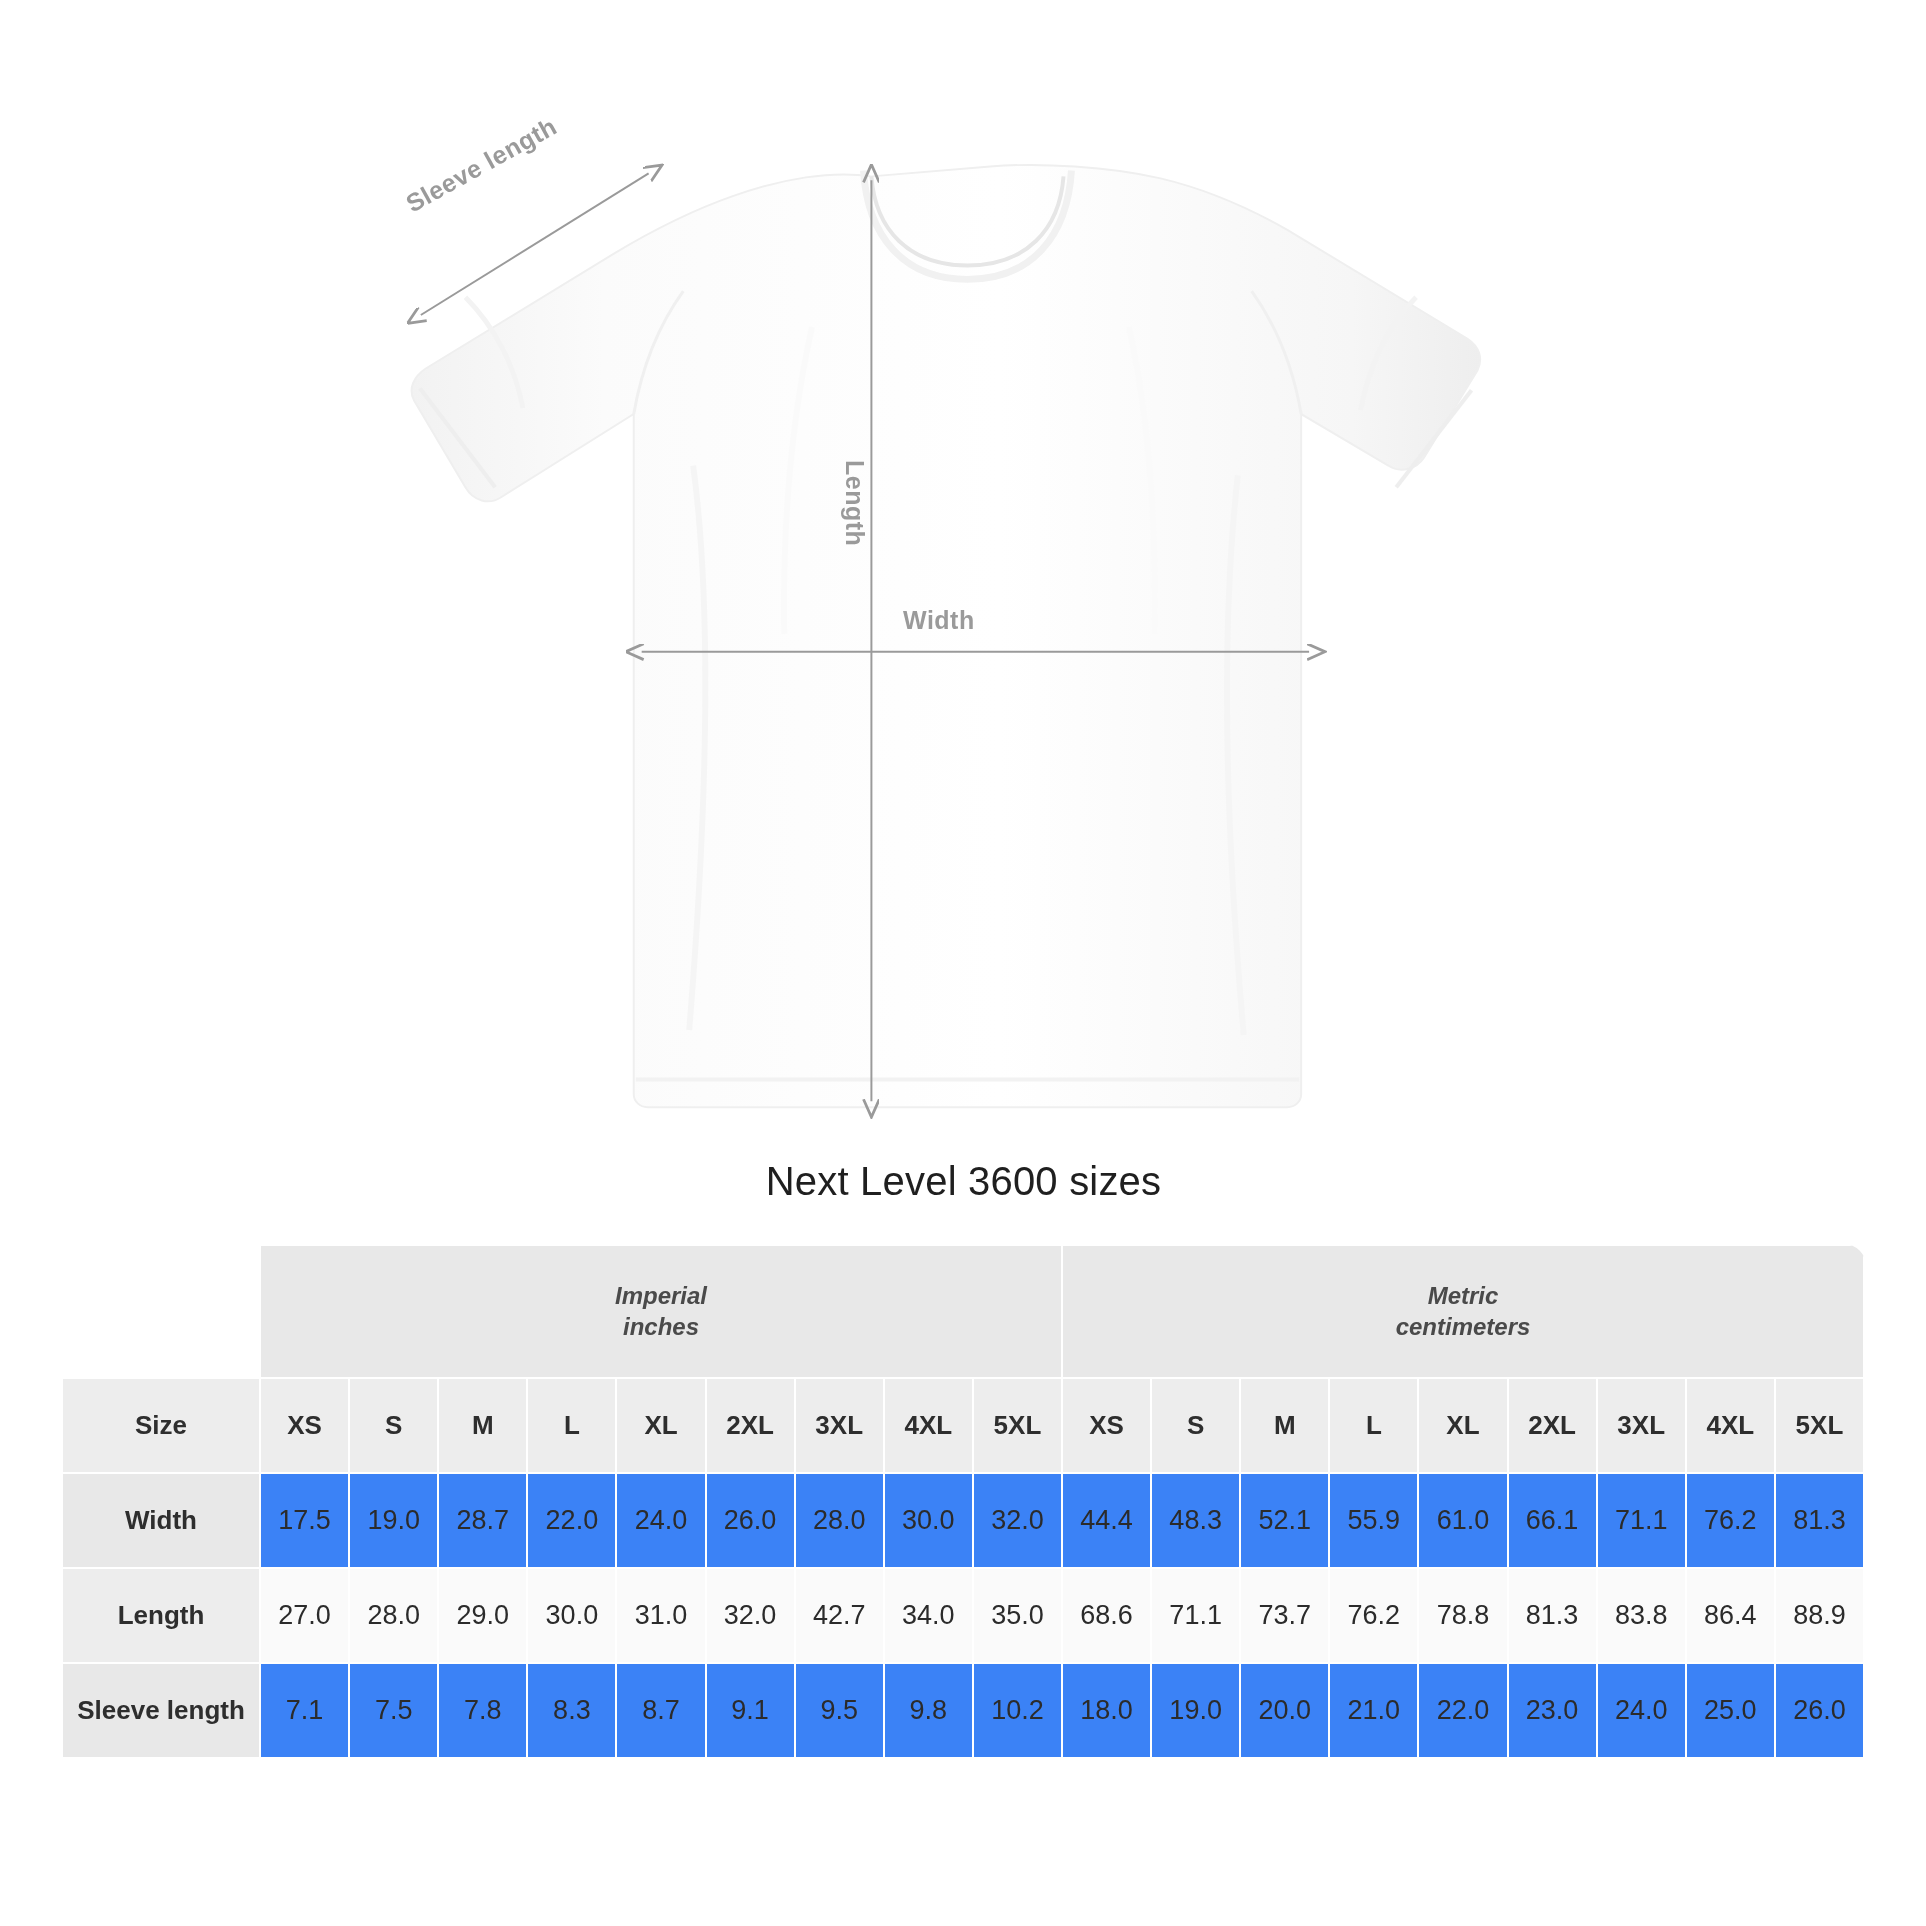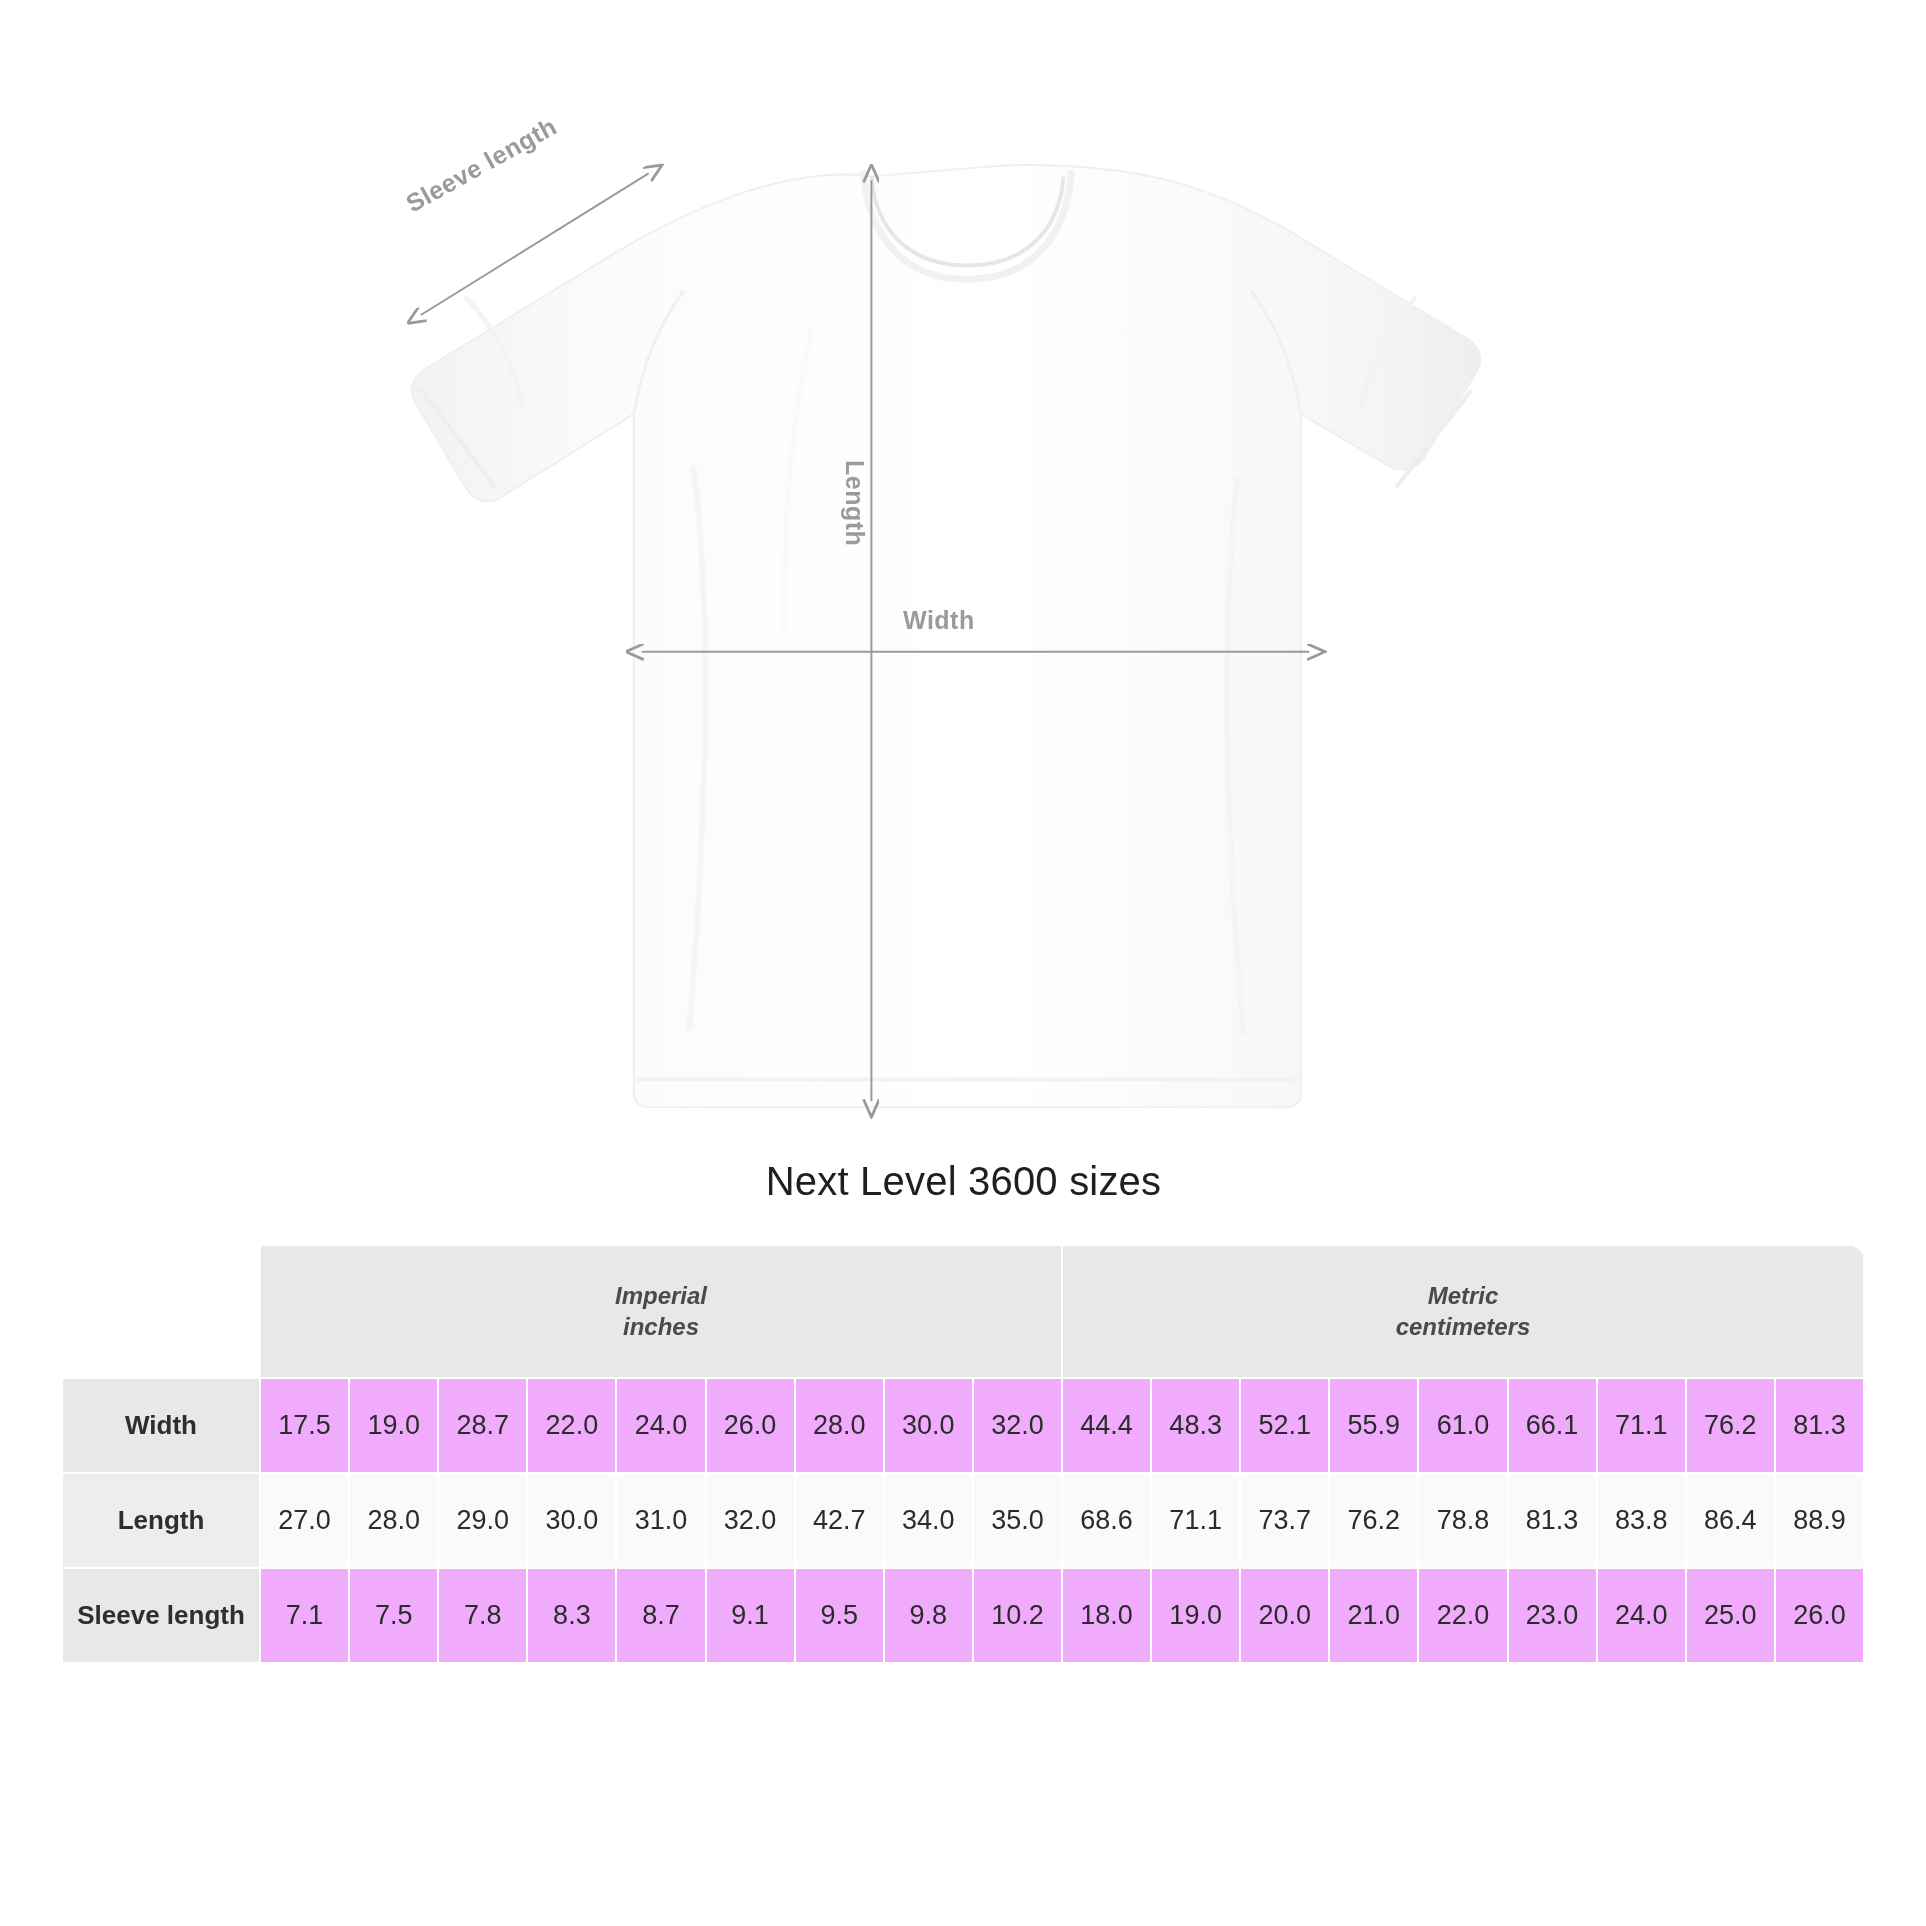--- a/index.html
+++ b/index.html
@@ -124,21 +124,21 @@
     color: #333333;
   }
   .row-label {
     background: #e8e8e8;
     font-weight: bold;
     font-size: 27px;
     color: #2b2b2b;
     height: 91px;
   }
   .data-row td.val {
-    background: #f0abfc;
+    background: #3b82f6;
     height: 91px;
     font-size: 27px;
     color: #2b2b2b;
   }
   .data-row.alt td.val {
     background: #fafafa;
   }
   .data-row.alt td.row-label {
     background: #ededed;
   }
@@ -242,20 +242,41 @@
         <th class="corner-cell"></th>
         <th class="unit-head" colspan="9">
           <span class="u-name">Imperial</span>
           <span class="u-sub">inches</span>
         </th>
         <th class="unit-head" colspan="9">
           <span class="u-name">Metric</span>
           <span class="u-sub">centimeters</span>
         </th>
       </tr>
+      <tr class="size-row">
+        <td class="row-label">Size</td>
+        <td>XS</td>
+        <td>S</td>
+        <td>M</td>
+        <td>L</td>
+        <td>XL</td>
+        <td>2XL</td>
+        <td>3XL</td>
+        <td>4XL</td>
+        <td>5XL</td>
+        <td>XS</td>
+        <td>S</td>
+        <td>M</td>
+        <td>L</td>
+        <td>XL</td>
+        <td>2XL</td>
+        <td>3XL</td>
+        <td>4XL</td>
+        <td>5XL</td>
+      </tr>
     </thead>
     <tbody>
       <tr class="data-row">
         <td class="row-label">Width</td>
         <td class="val">17.5</td>
         <td class="val">19.0</td>
         <td class="val">28.7</td>
         <td class="val">22.0</td>
         <td class="val">24.0</td>
         <td class="val">26.0</td>

